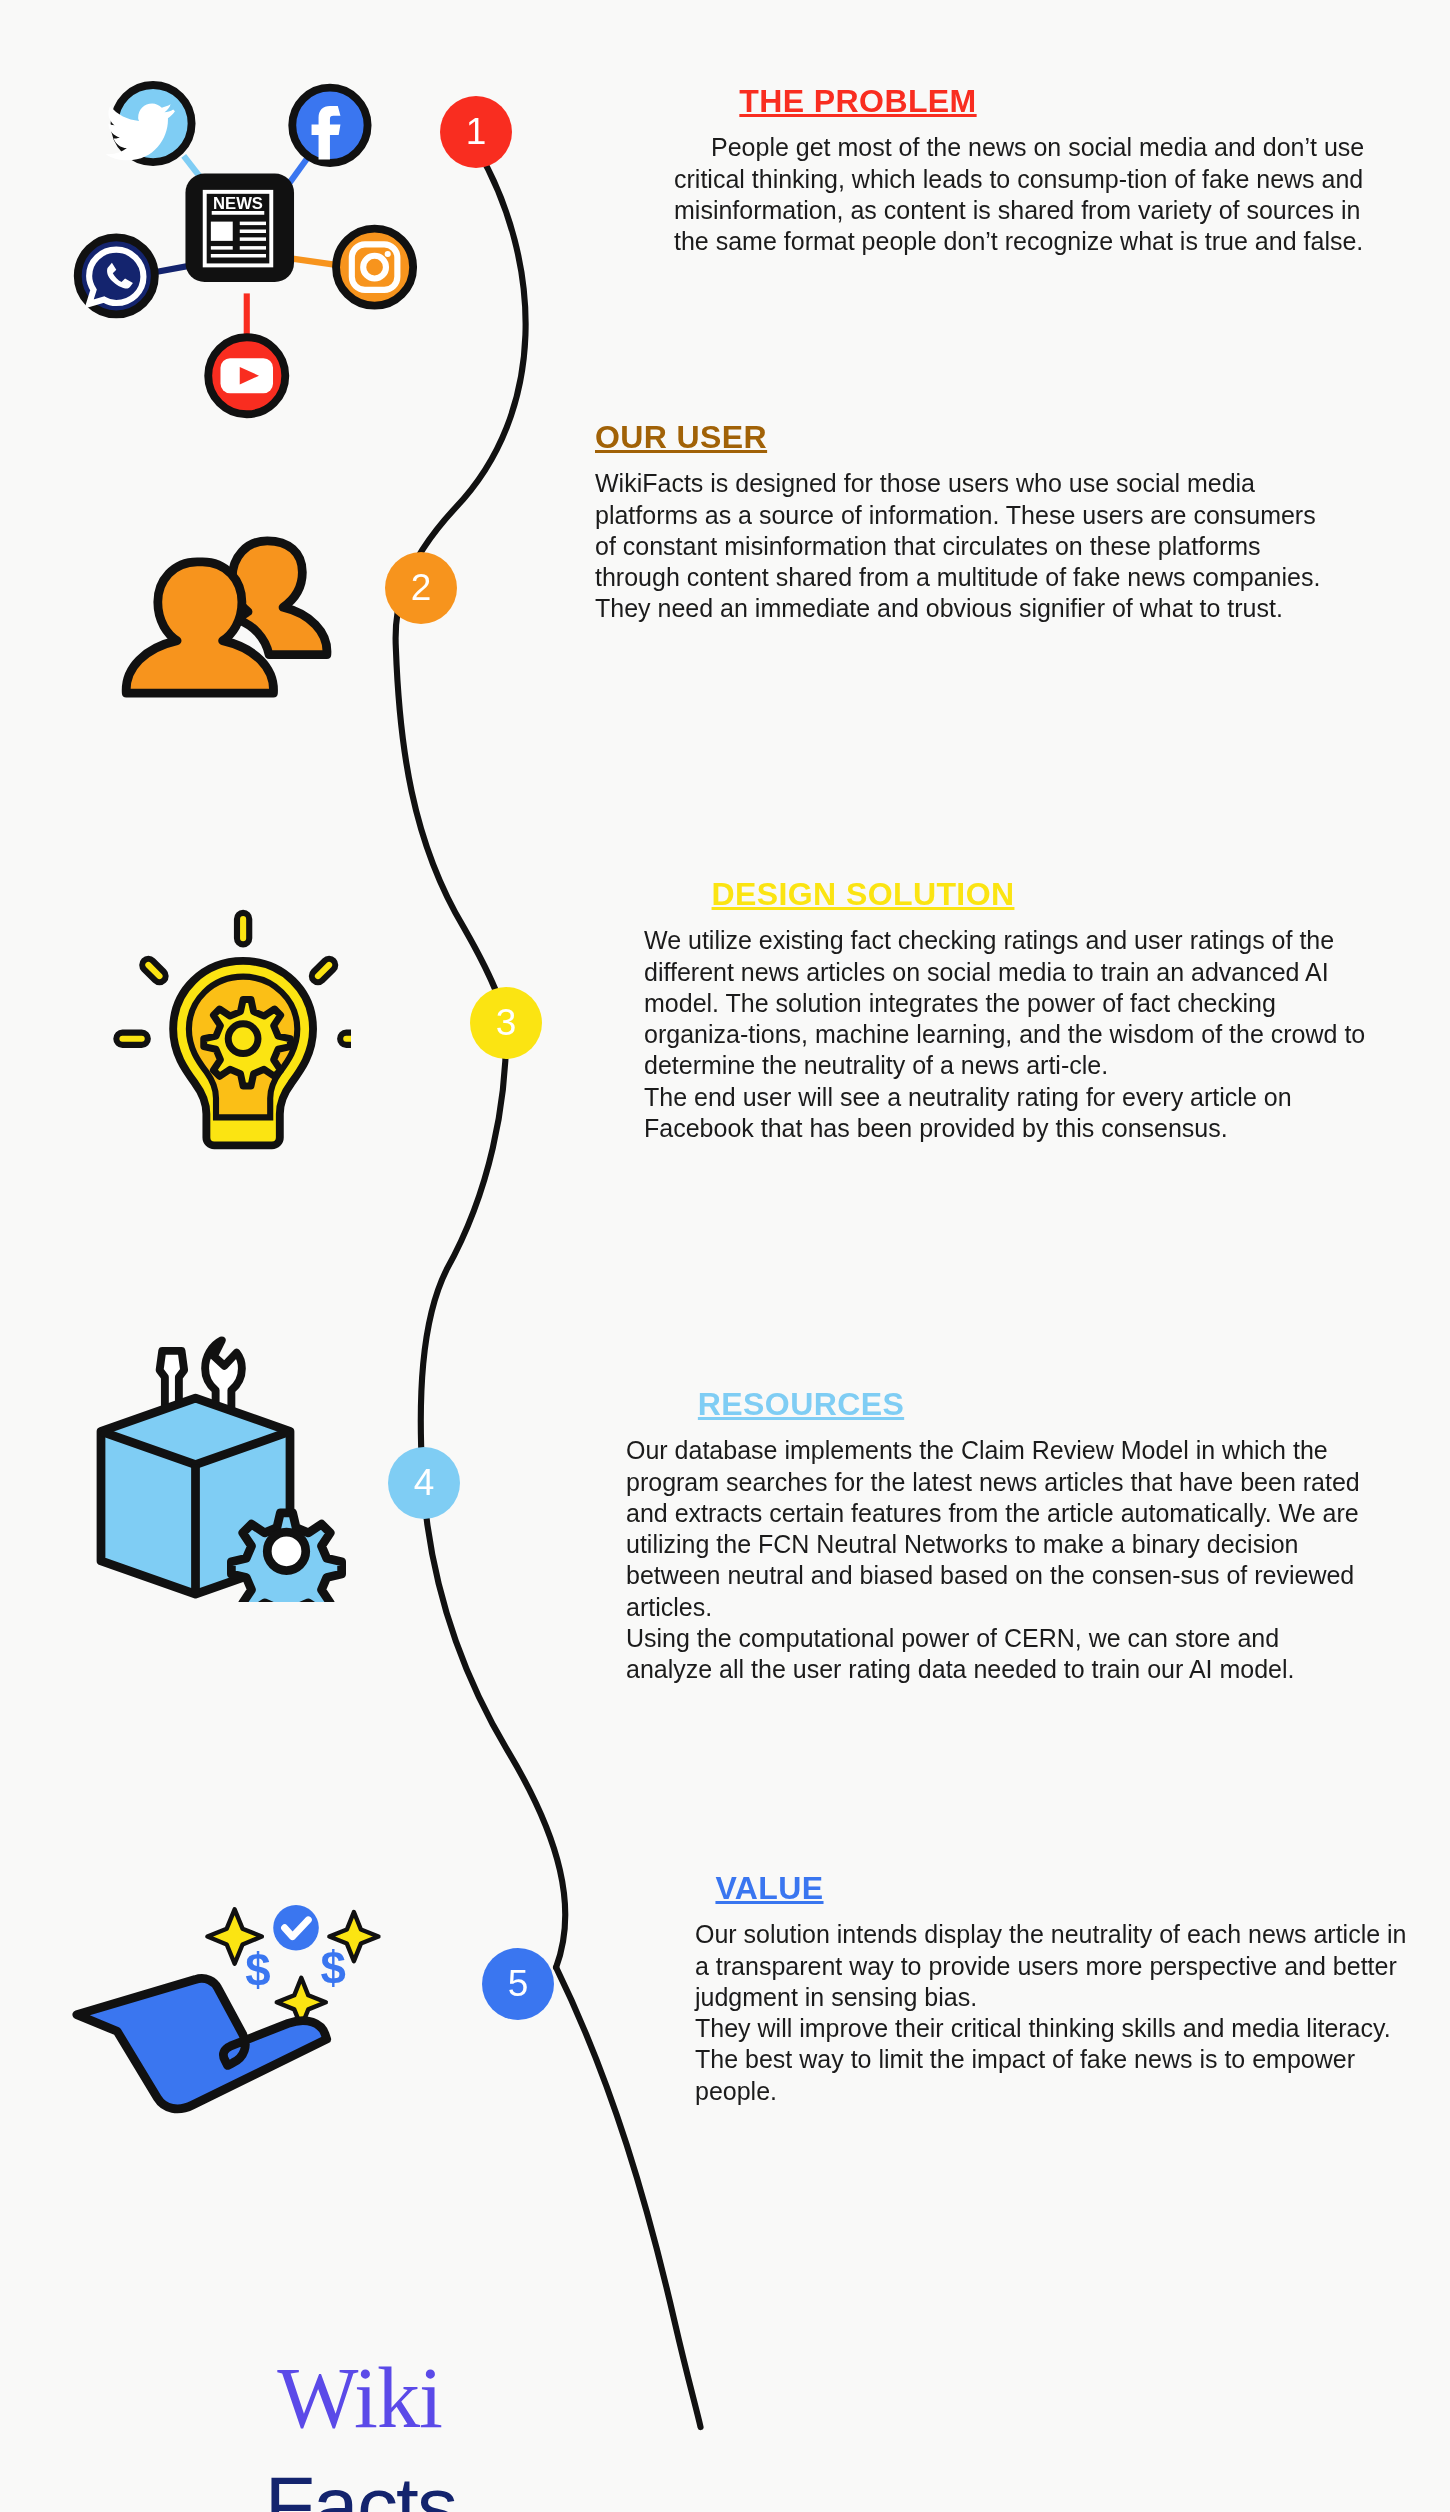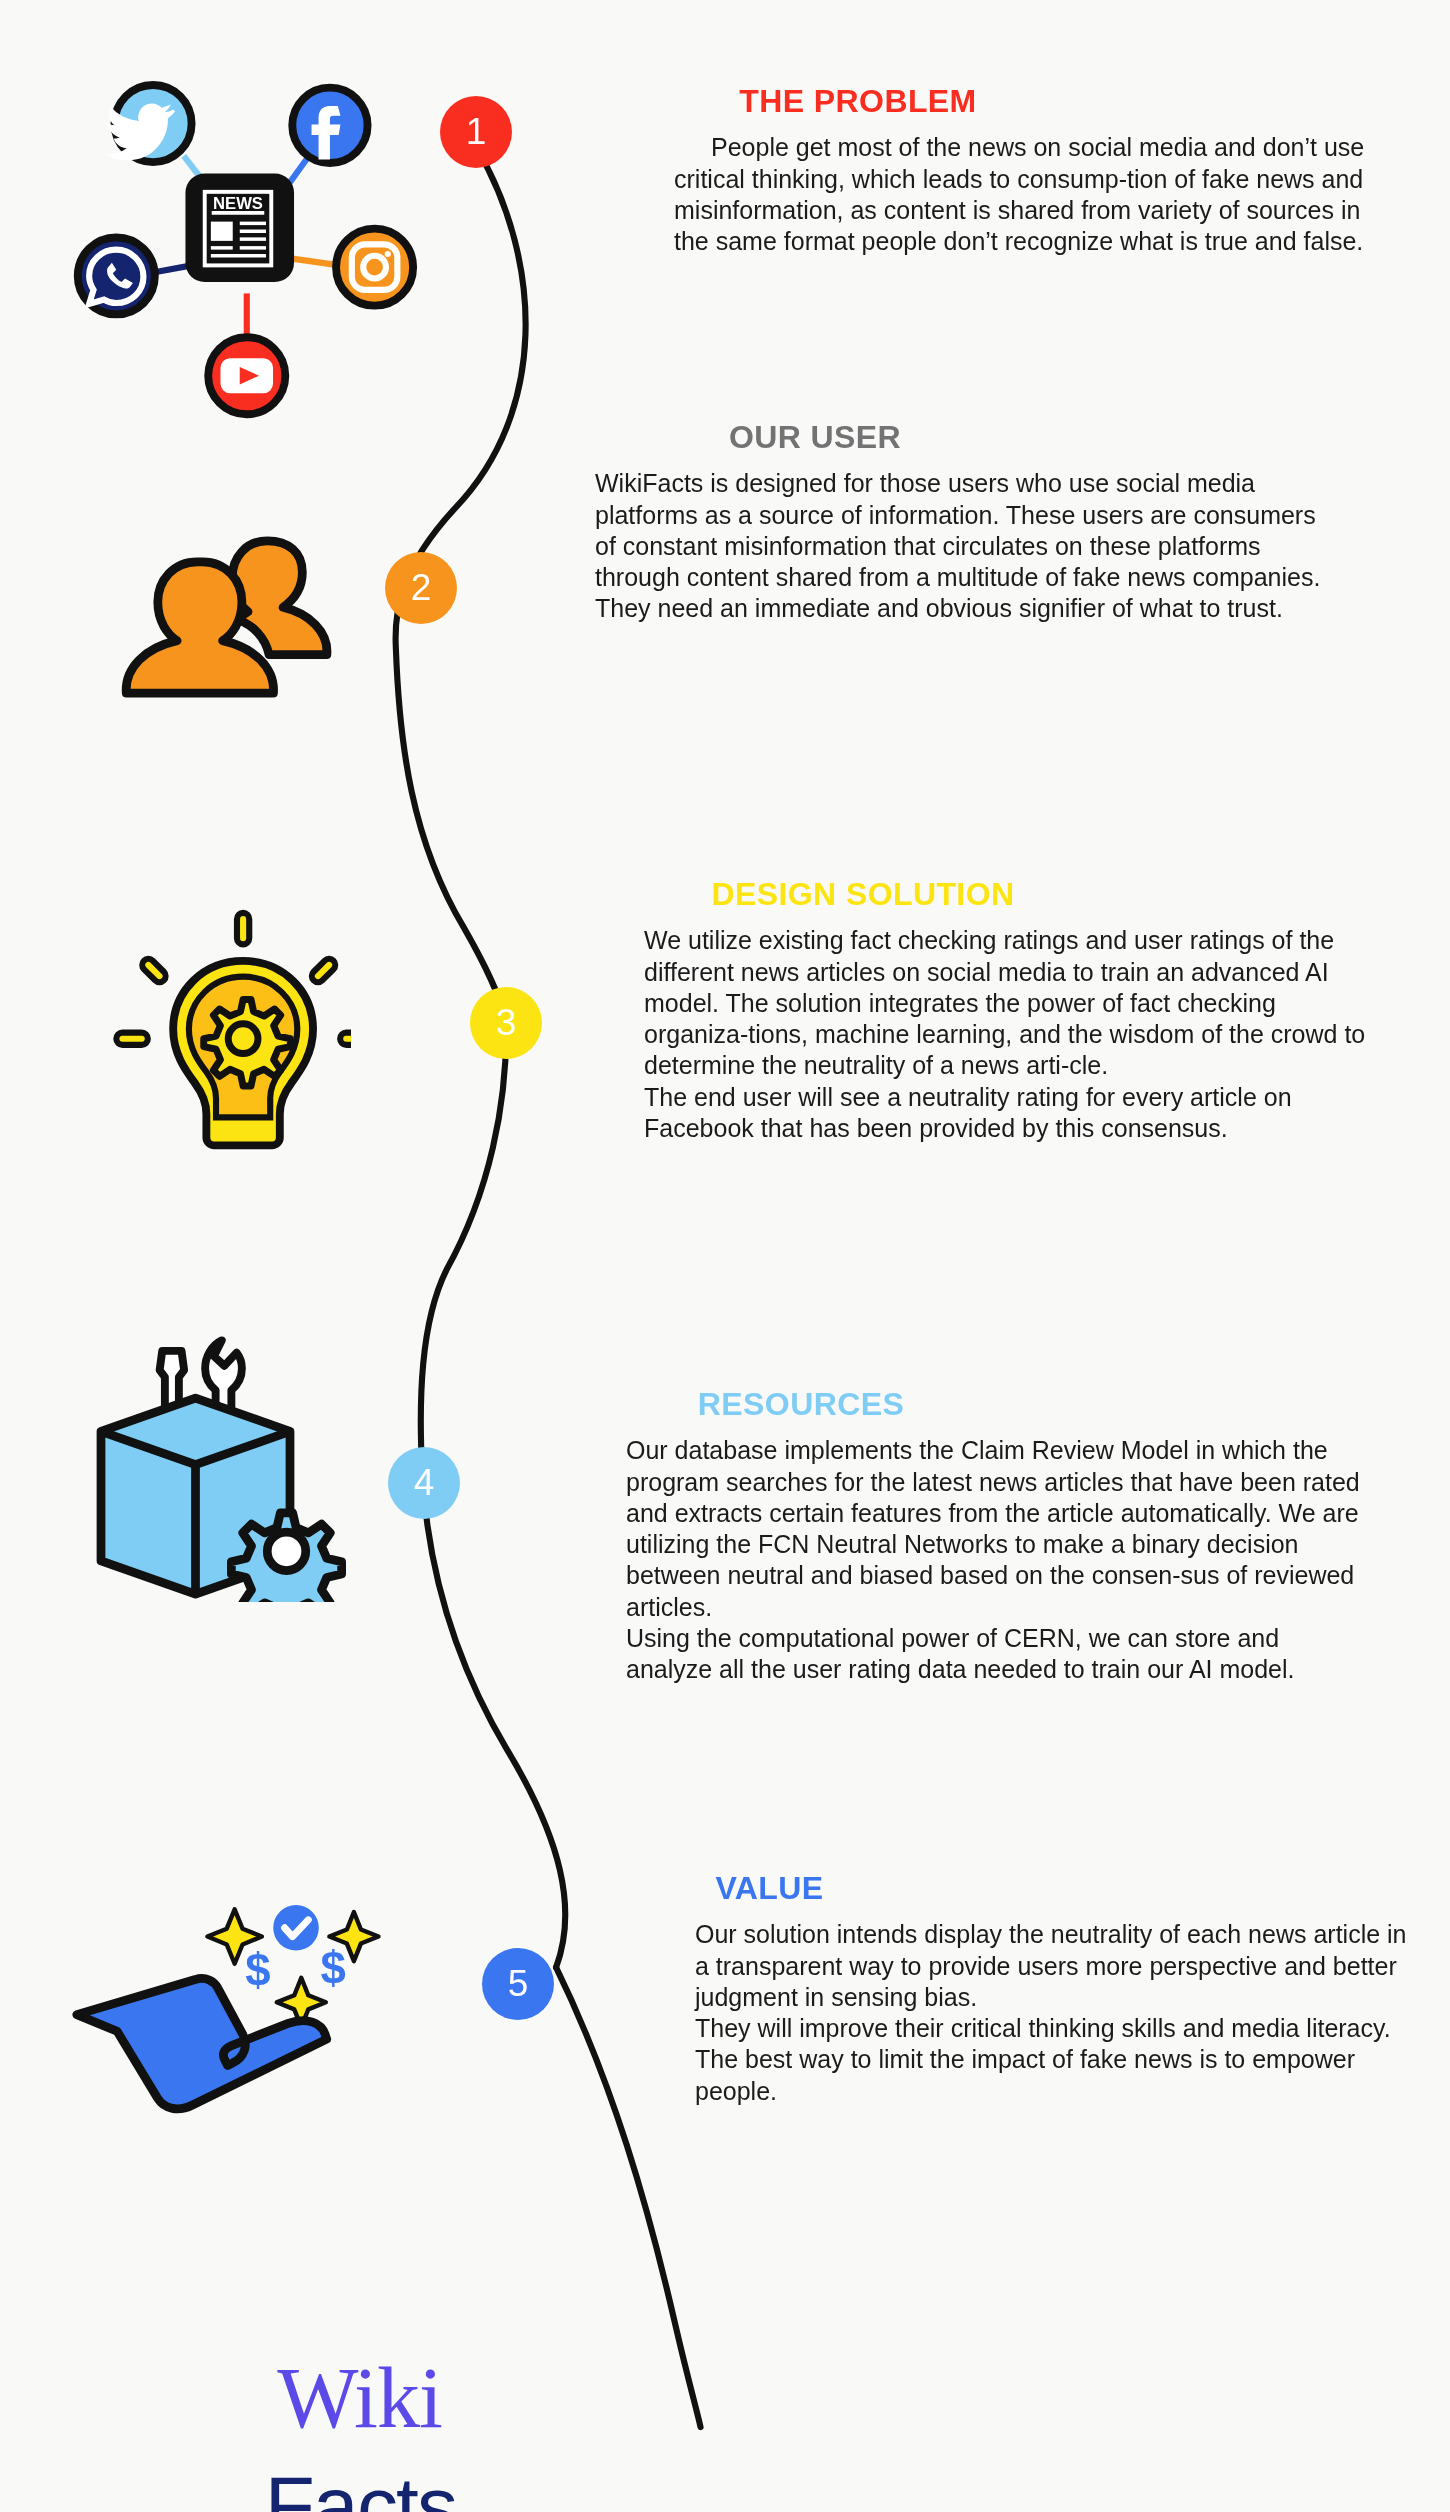--- a/index.html
+++ b/index.html
@@ -49,20 +49,21 @@
   .section-text {
     position: absolute;
     z-index: 3;
   }
   .section-heading {
     font-size: 32px;
     font-weight: bold;
     letter-spacing: 0.4px;
     margin: 0 0 12.3px 0;
     font-family: "Liberation Sans", sans-serif;
+    text-decoration: underline;
   }
   .section-body {
     font-size: 25px;
     line-height: 1.25;
     color: #1b1b1b;
     margin: 0;
     font-family: "Liberation Sans", sans-serif;
     white-space: pre-line;
   }
 
@@ -213,21 +214,21 @@
                  0 -25 -18 -46 -45 -46 z"></path>
       </g>
     </svg>
   </div>
 
   <div class="step-marker" style="left:385px; top:552px; background:#f7941d;">
     <span>2</span>
   </div>
 
   <div class="section-text" style="left:595px; top:419px; width:744px;">
-    <h2 class="section-heading" style="color:#737373; text-align:right; width:306px;">OUR USER</h2>
+    <h2 class="section-heading" style="color:#a16207; text-align:left; width:306px;">OUR USER</h2>
     <p class="section-body">WikiFacts is designed for those users who use social media platforms as a source of information. These users are consumers of constant misinformation that circulates on these platforms through content shared from a multitude of fake news companies. They need an immediate and obvious signifier of what to trust.</p>
   </div>
 
   <div class="icon-art" style="left:88px; top:884px; width:263px; height:271px;">
     <svg width="263" height="271" viewBox="0 0 300 310" xmlns="http://www.w3.org/2000/svg">
 
       <g stroke="#111111" stroke-width="7" fill="#fbe412" stroke-linejoin="round">
         <rect x="170" y="33" width="14" height="36" rx="7"></rect>
         <rect x="68" y="83" width="14" height="32" rx="7" transform="rotate(-45 75 99)"></rect>
         <rect x="262" y="83" width="14" height="32" rx="7" transform="rotate(45 269 99)"></rect>

